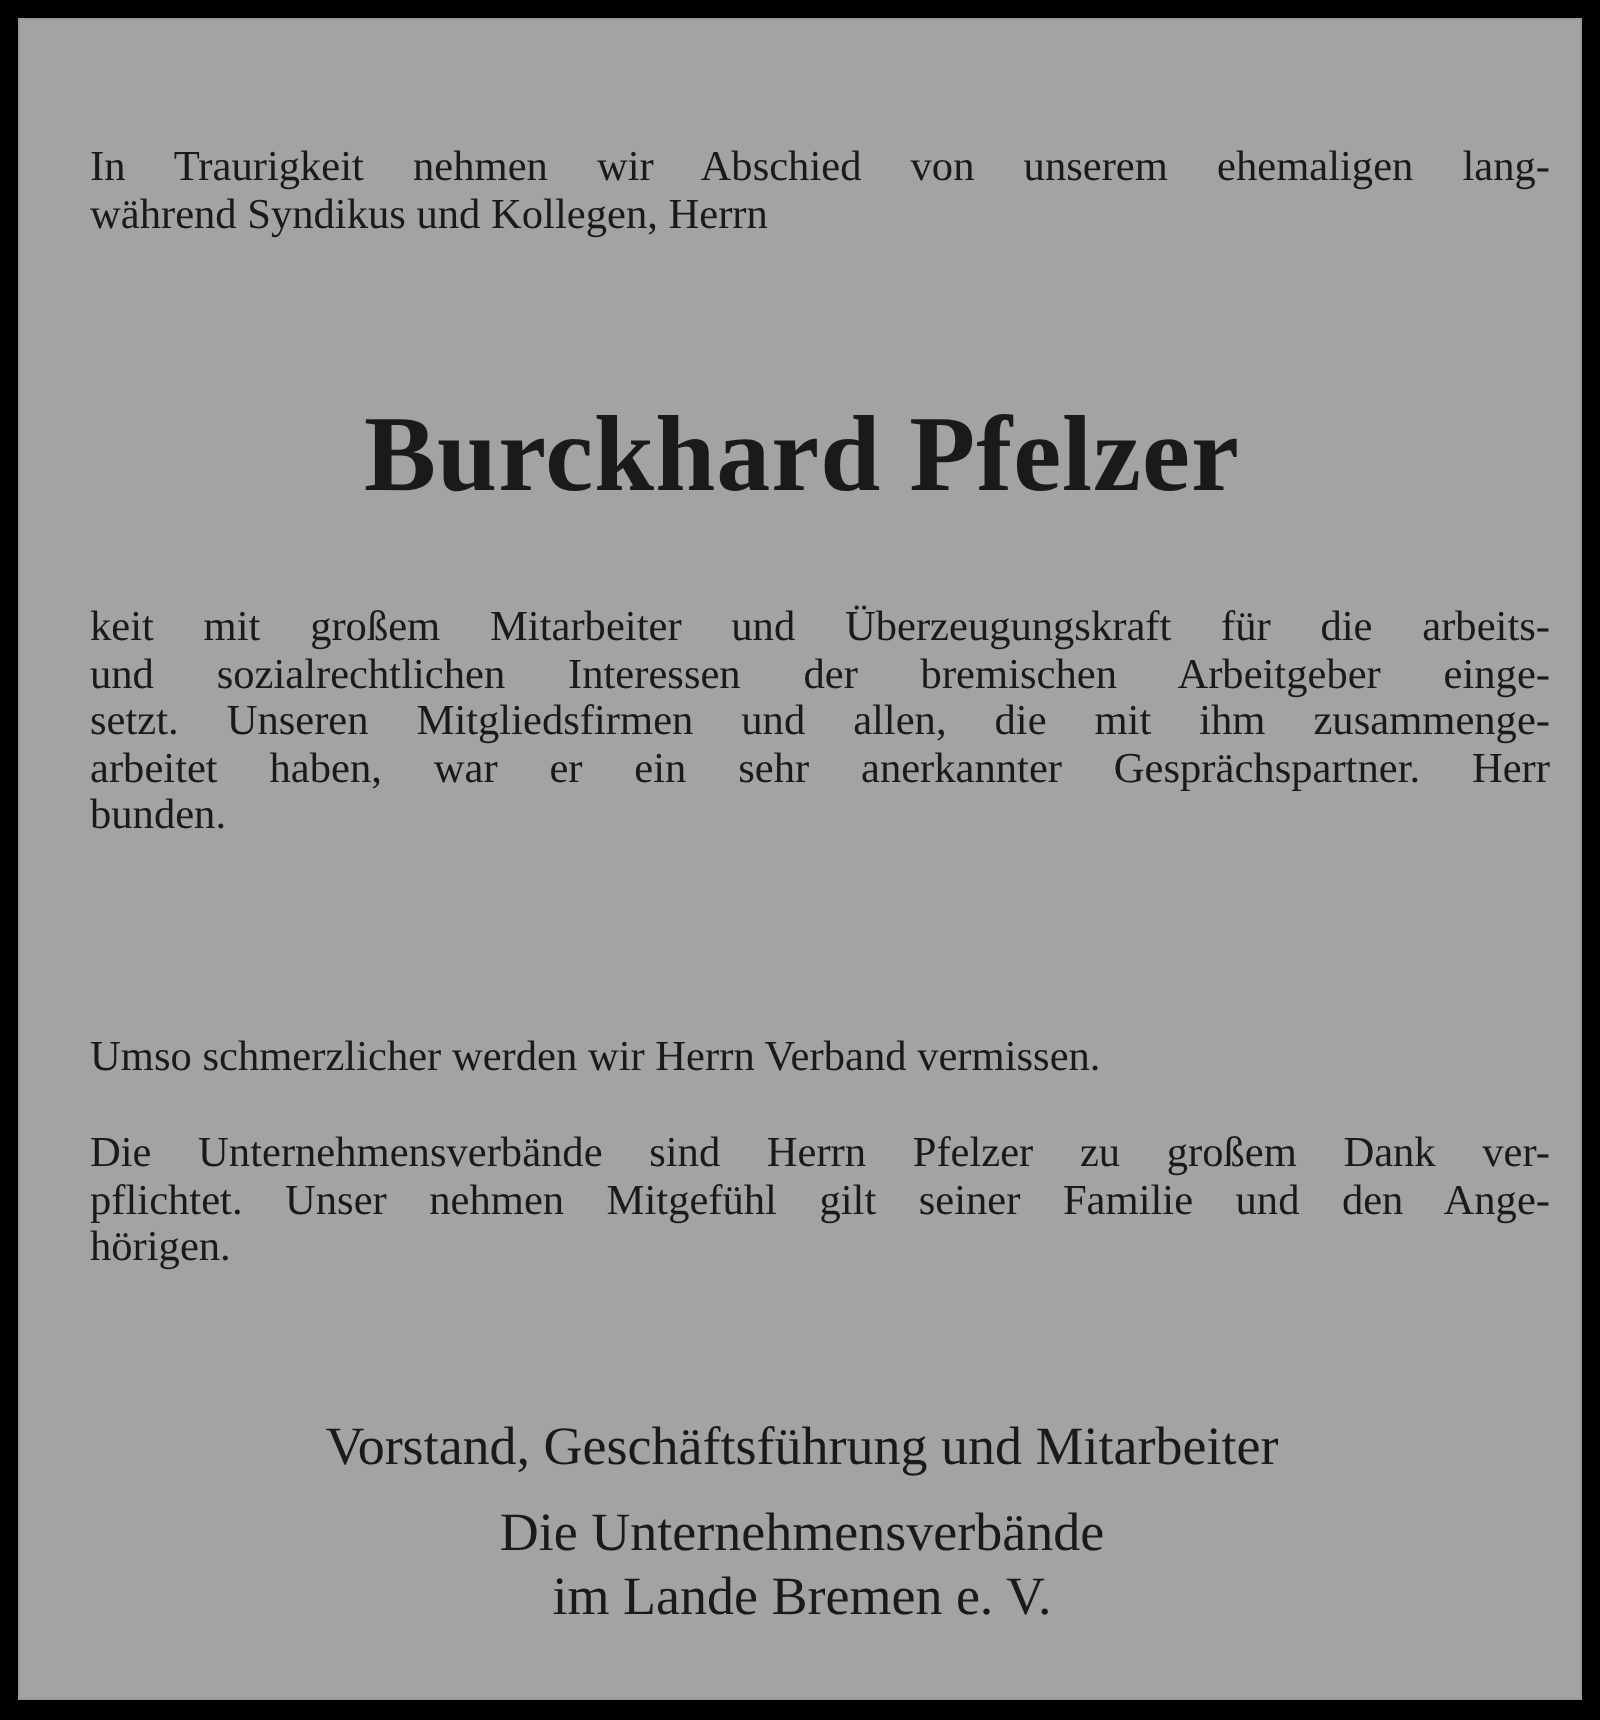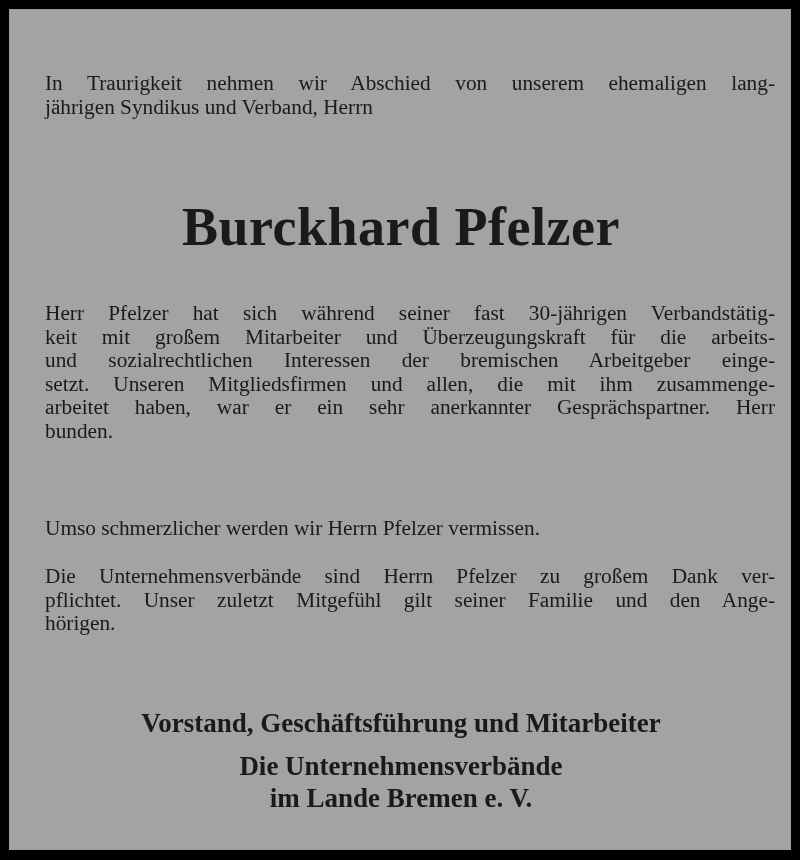--- a/index.html
+++ b/index.html
@@ -67,57 +67,56 @@
     }
     .body1 { top: 292px; }
     .body2 { top: 507px; }
     .body3 { top: 555px; }
     .signature {
       position: absolute;
       left: 0;
       width: 800px;
       text-align: center;
       font-family: "Liberation Serif", serif;
-      font-weight: bold;
+      font-weight: normal;
       font-size: 27px;
       color: #1a1a1a;
       margin: 0;
     }
     .sig1 { top: 696px; line-height: 34px; }
     .sig2 { top: 740px; line-height: 32px; }
     .sig3 { top: 772px; line-height: 32px; }
   </style>
 </head>
 <body>
 
 <div class="frame">
 
   <p class="content para intro">
     <span class="line">In Traurigkeit nehmen wir Abschied von unserem ehemaligen lang-</span>
-    <span class="line last">jährigen Syndikus und Verband, Herrn</span>
+    <span class="line last">während Syndikus und Kollegen, Herrn</span>
   </p>
 
   <h1 class="name" style="left:-9px;">Burckhard Pfelzer</h1>
 
   <p class="content para body1">
-    <span class="line">Herr Pfelzer hat sich während seiner fast 30-jährigen Verbandstätig-</span>
     <span class="line">keit mit großem Mitarbeiter und Überzeugungskraft für die arbeits-</span>
     <span class="line">und sozialrechtlichen Interessen der bremischen Arbeitgeber einge-</span>
     <span class="line">setzt. Unseren Mitgliedsfirmen und allen, die mit ihm zusammenge-</span>
     <span class="line">arbeitet haben, war er ein sehr anerkannter Gesprächspartner. Herr</span>
     <span class="line last">bunden.</span>
   </p>
 
   <p class="content para body2">
-    <span class="line last">Umso schmerzlicher werden wir Herrn Pfelzer vermissen.</span>
+    <span class="line last">Umso schmerzlicher werden wir Herrn Verband vermissen.</span>
   </p>
 
   <p class="content para body3">
     <span class="line">Die Unternehmensverbände sind Herrn Pfelzer zu großem Dank ver-</span>
-    <span class="line">pflichtet. Unser zuletzt Mitgefühl gilt seiner Familie und den Ange-</span>
+    <span class="line">pflichtet. Unser nehmen Mitgefühl gilt seiner Familie und den Ange-</span>
     <span class="line last">hörigen.</span>
   </p>
 
   <p class="signature sig1" style="left:-9px;">Vorstand, Geschäftsführung und Mitarbeiter</p>
   <p class="signature sig2" style="left:-9px;">Die Unternehmensverbände</p>
   <p class="signature sig3" style="left:-9px;">im Lande Bremen e. V.</p>
 
 </div>
 
 </body></html>

